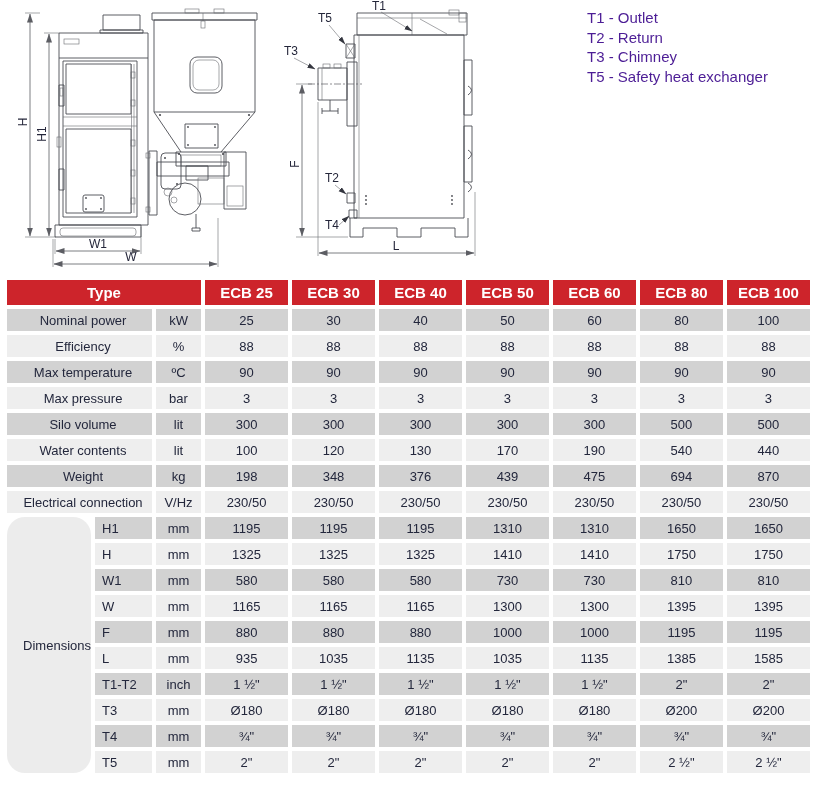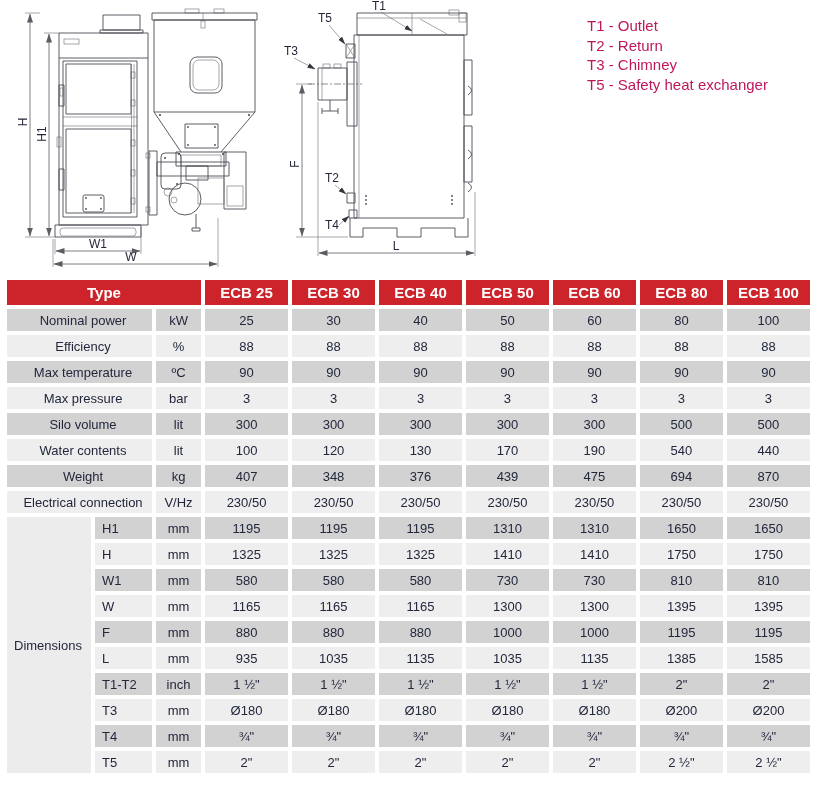--- a/index.html
+++ b/index.html
@@ -9,32 +9,32 @@
   .diagram-area{position:relative;width:817px;height:276px;background:#fff;}
   .diagram-svg{position:absolute;left:0;top:0;}
   .ln{fill:none;stroke:#4b4c52;stroke-width:0.9;stroke-linejoin:round;}
   .thin{fill:none;stroke:#6a6b71;stroke-width:0.6;}
   .dim{fill:none;stroke:#5c5d63;stroke-width:0.8;}
   .cl{fill:none;stroke:#5c5d63;stroke-width:0.7;stroke-dasharray:7 2 2 2;}
   .dot{fill:#4b4c52;stroke:none;}
   text.dlab{font-size:12px;fill:#24263a;font-family:"Liberation Sans",sans-serif;}
   text.tlab{font-size:12px;fill:#24263a;font-family:"Liberation Sans",sans-serif;}
 
-  .legend{position:absolute;left:587px;top:16px;font-size:15px;line-height:19.5px;color:#be185d;}
+  .legend{position:absolute;left:587px;top:8px;font-size:15px;line-height:19.5px;color:#4c1d95;}
   .legend div{white-space:nowrap;}
 
   
   table#spec-table{border-collapse:separate;border-spacing:4px;table-layout:fixed;
     width:811px;margin-left:3px;margin-top:0;font-size:13px;color:#23273c;}
   #spec-table th{background:#cd242b;color:#fff;font-weight:bold;font-size:15px;
     height:25px;padding:0;text-align:center;}
   #spec-table td{height:22px;padding:0;text-align:center;vertical-align:middle;}
   #spec-table tr.dk td{background:#d2d2d2;}
   #spec-table tr.lt td{background:#eeeeee;}
-  #spec-table td.group{background:#ececec !important;text-align:left;padding-left:7px;}
+  #spec-table td.group{background:#ececec !important;text-align:right;padding-left:7px;border-radius:18px;}
   #spec-table td.label{text-align:center;padding-left:7px;}
   #spec-table td.sub{text-align:left;padding-left:7px;}
 </style>
 </head>
 <body>
 
 <div class="diagram-area">
   <svg class="diagram-svg" width="817" height="276" viewBox="0 0 817 276">
     <defs>
       <marker id="ar" markerWidth="9" markerHeight="8" refX="8.5" refY="3" orient="auto-start-reverse" markerUnits="userSpaceOnUse">
@@ -313,21 +313,21 @@
         <td class="val">120</td>
         <td class="val">130</td>
         <td class="val">170</td>
         <td class="val">190</td>
         <td class="val">540</td>
         <td class="val">440</td>
       </tr>
       <tr class="dk">
         <td colspan="2" class="label">Weight</td>
         <td class="unit">kg</td>
-        <td class="val">407</td>
+        <td class="val">198</td>
         <td class="val">348</td>
         <td class="val">376</td>
         <td class="val">439</td>
         <td class="val">475</td>
         <td class="val">694</td>
         <td class="val">870</td>
       </tr>
       <tr class="lt">
         <td colspan="2" class="label">Electrical connection</td>
         <td class="unit">V/Hz</td>

